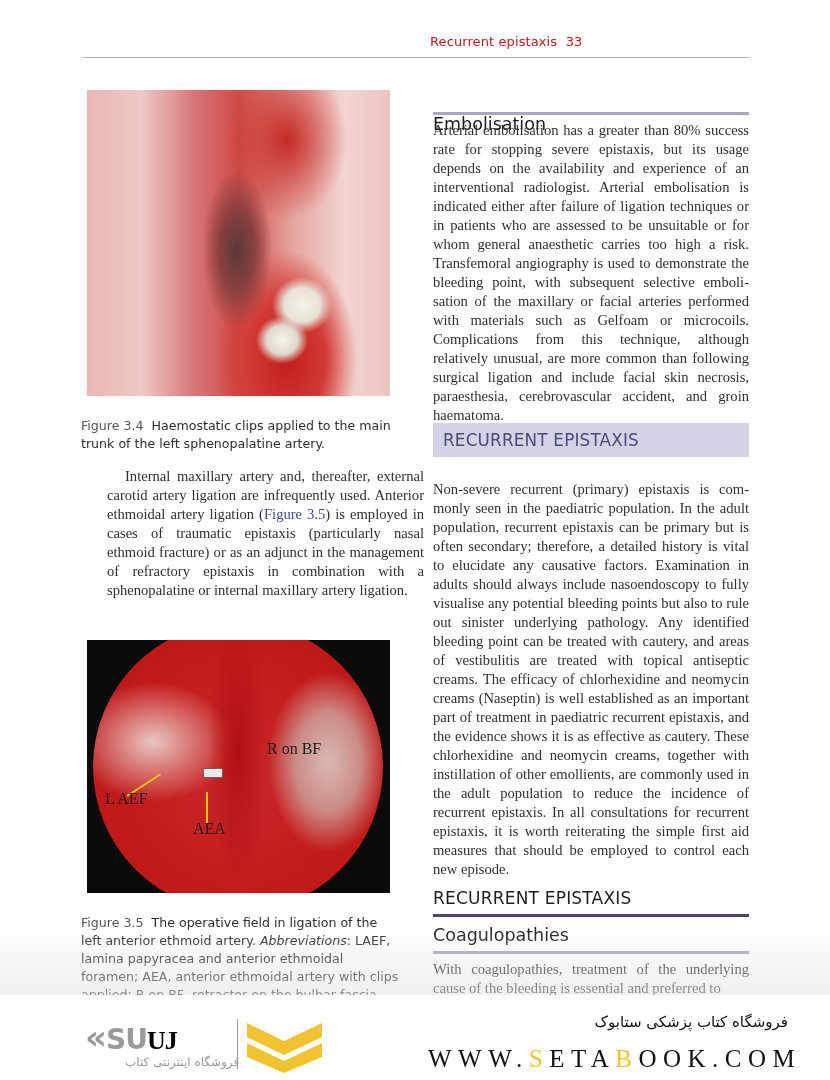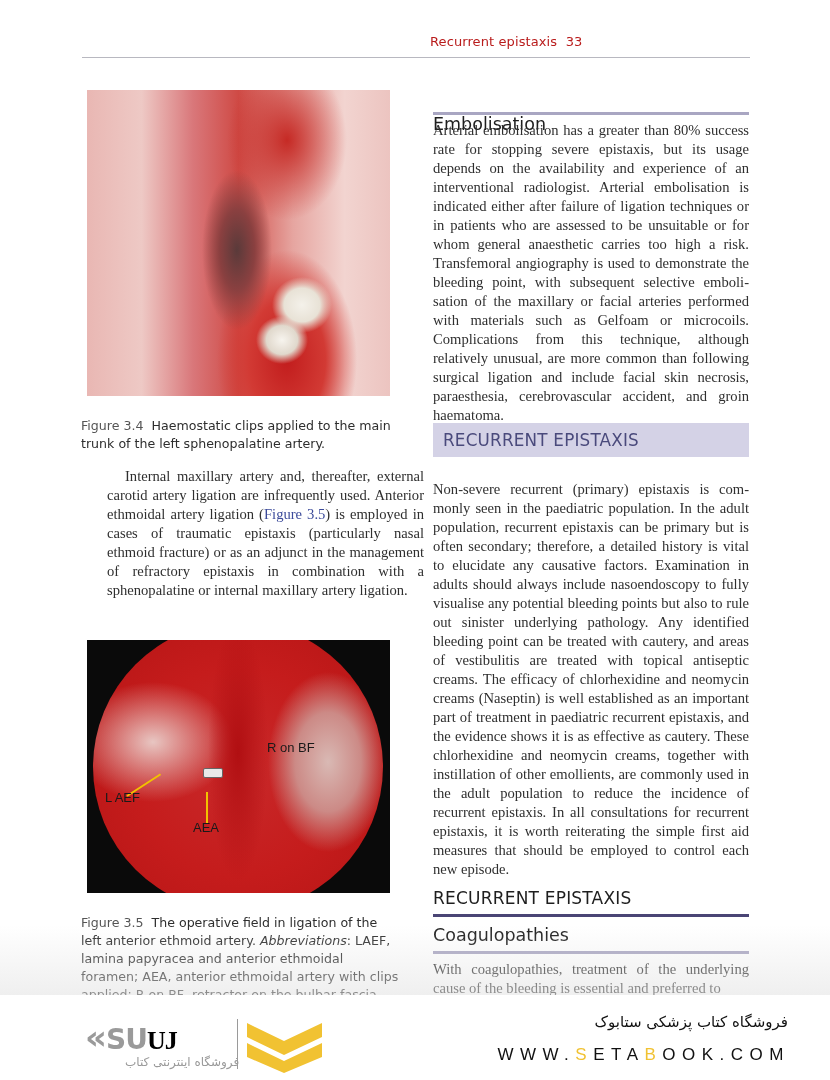--- a/index.html
+++ b/index.html
@@ -29,21 +29,21 @@
   }
   #fig35 { left: 87px; top: 640px; width: 303px; height: 253px; background: #0a0a0a; }
   #fig35 .disc {
     position: absolute; left: 6px; top: -18px; width: 290px; height: 290px; border-radius: 50%;
     background:
       radial-gradient(ellipse 60px 90px at 235px 140px, #d9b9b4 0%, #cc8a86 55%, rgba(0,0,0,0) 100%),
       radial-gradient(ellipse 30px 130px at 145px 130px, #b10f12 0%, rgba(0,0,0,0) 100%),
       radial-gradient(ellipse 80px 60px at 60px 120px, #e8c6c2 0%, rgba(0,0,0,0) 100%),
       radial-gradient(circle at 145px 150px, #c8292a 0%, #c51c1c 50%, #b31414 100%);
   }
-  .fig-label { position: absolute; font-family: Liberation Sans, sans-serif; font-size: 13px; color: #1a1a1a; }
+  .fig-label { position: absolute; font-family: Liberation Serif, serif; font-size: 16px; color: #1a1a1a; }
   .arrow { position: absolute; background: #f2c200; height: 2px; transform-origin: 0 50%; }
   .clip { position: absolute; width: 18px; height: 8px; background: #e9e9e9; border: 1px solid #666; border-radius: 2px; }
 
   .caption {
     font-family: "DejaVu Sans", sans-serif; font-size: 12.6px; line-height: 18px; color: #2e2e2e;
   }
   .caption .fignum { color: #555; }
   #cap34 { left: 81px; top: 417px; width: 320px; }
   #cap35 { left: 81px; top: 914px; width: 320px; }
 
@@ -85,21 +85,21 @@
   }
   #wm-latin .g { color: #9a9a9a; }
   #wm-latin .y { color: #000000; font-family: Liberation Serif, serif; }
   #wm-tag { position: absolute; left: 60px; top: 40px; font-family: "DejaVu Sans", sans-serif; font-size: 12px; color: #9a9a9a; direction: rtl; }
   #wm-div { position: absolute; left: 172px; top: 4px; width: 1px; height: 50px; background: #9a9a9a; }
   #wm-chev { position: absolute; left: 182px; top: 2px; width: 75px; height: 56px; }
 
   #wm-fa { left: 505px; top: 1013px; width: 283px; direction: rtl;
     font-family: "DejaVu Sans", sans-serif; font-size: 15px; color: #111; }
   #wm-url { left: 428px; top: 1045px; width: 362px; text-align: right;
-    font-family: Liberation Sans, sans-serif; font-size: 17px; letter-spacing: 6.5px; color: #111; }
+    font-family: Liberation Serif, serif; font-size: 25px; letter-spacing: 6.5px; color: #111; }
   #wm-url .y { color: #f1c232; }
 </style>
 </head>
 <body>
 
 <div class="abs running-head">
   <span>Recurrent epistaxis</span>&nbsp;
   <span>33</span>
 </div>
 <div class="abs head-rule"></div>

